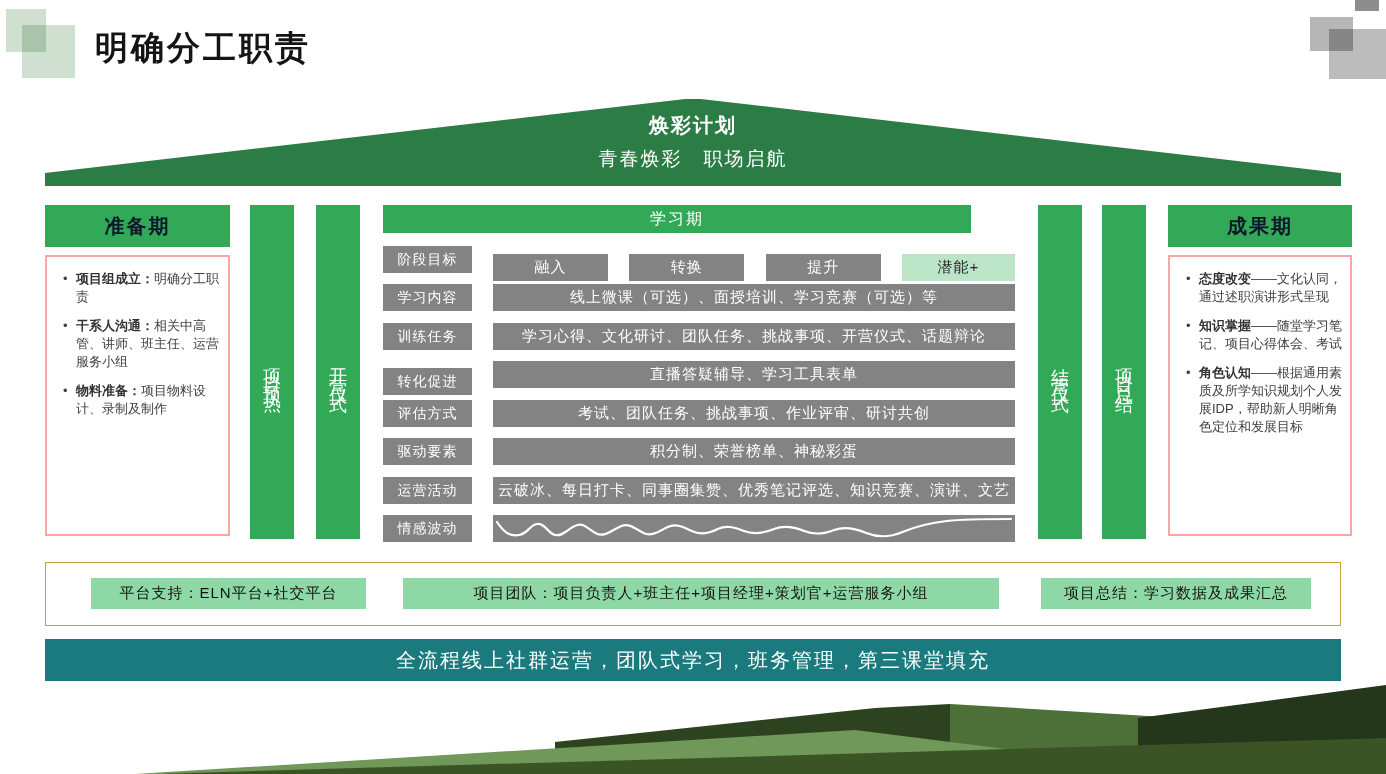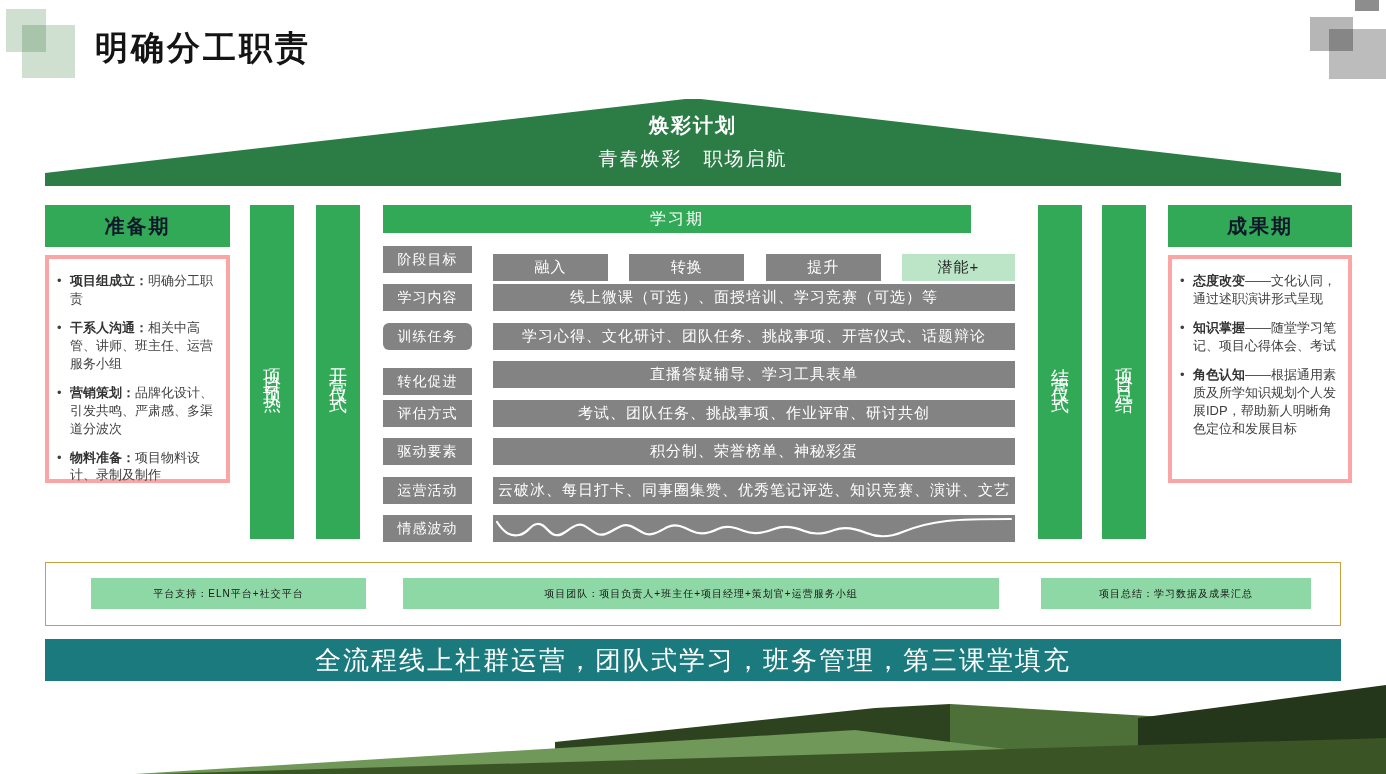--- a/index.html
+++ b/index.html
@@ -20,21 +20,21 @@
   .roof { position:absolute; left:45px; top:99px; width:1296px; height:87px; background:#2b7c45;
           clip-path:polygon(0 100%, 0 85%, 49.4% 0, 50.6% 0, 100% 85%, 100% 100%); color:#fff; }
   .roof-title { position:absolute; top:13px; width:100%; text-align:center; font-size:20px; font-weight:bold; letter-spacing:2px; }
   .roof-sub   { position:absolute; top:47px; width:100%; text-align:center; font-size:19px; letter-spacing:2px; }
 
   
   .phead { position:absolute; top:205px; height:42px; background:#31a957; color:#0f172a; font-size:20px; font-weight:bold;
            display:flex; align-items:center; justify-content:center; letter-spacing:2px; }
   .phead.left  { left:45px;  width:185px; }
   .phead.right { left:1168px; width:184px; }
-  .pbox { position:absolute; top:255px; height:228px; background:#fff; border:4px solid #fca5a5; padding:13px 8px 0 6px; }
+  .pbox { position:absolute; top:255px; height:281px; background:#fff; border:2px solid #fca5a5; padding:13px 8px 0 14px; }
   .pbox.left  { left:45px;  width:185px; }
   .pbox.right { left:1168px; width:184px; }
   .pbox ul { list-style:none; }
   .pbox li { position:relative; padding-left:15px; margin-bottom:11px; font-size:13px; line-height:1.38; color:#404040; }
   .pbox li::before { content:"•"; position:absolute; left:2px; top:0; color:#404040; }
   .b-lead { font-weight:bold; color:#333; }
 
   
   .vbar { position:absolute; top:205px; width:44px; height:334px; background:#31a957; color:#fff;
           display:flex; align-items:center; justify-content:center; }
@@ -49,27 +49,27 @@
   .crow-content { position:absolute; left:493px; width:522px; height:27px; background:#838383; color:#fff; font-size:15px;
                   display:flex; align-items:center; justify-content:center; letter-spacing:1px; }
   .stage-strip { position:absolute; left:493px; width:522px; height:27px; background:transparent; display:flex; justify-content:space-between; }
   .stage { height:27px; background:#838383; color:#fff; font-size:15px; display:flex; align-items:center; justify-content:center; letter-spacing:1px;margin-top:8px; }
   .stage.light { background:#bce5c8; color:#262626; }
   .wave-box { background:#838383; }
   .wave-box svg { display:block; width:100%; height:100%; }
 
   
   .support { position:absolute; left:45px; top:562px; width:1296px; height:64px; border:1px solid #c7a13c; background:#fff; }
-  .sbox { position:absolute; top:15px; height:31px; background:#8ed8a5; color:#141414; font-size:10px;
+  .sbox { position:absolute; top:15px; height:31px; background:#8ed8a5; color:#141414; font-size:15px;
           display:flex; align-items:center; justify-content:center; letter-spacing:1px; }
   .sbox1 { left:45px; width:275px; } .sbox2 { left:357px; width:596px; } .sbox3 { left:995px; width:270px; }
 
   
   .banner { position:absolute; left:45px; top:639px; width:1296px; height:42px; background:#1b7a7d; color:#fff;
-            font-size:26px; display:flex; align-items:center; justify-content:center; letter-spacing:2px; }
+            font-size:20px; display:flex; align-items:center; justify-content:center; letter-spacing:2px; }
 
   
   .mountains { position:absolute; left:0; top:682px; width:1386px; height:92px; }
   .mlayer { position:absolute; inset:0; }
   .m-hill-dark  { background:#2d4320; clip-path:polygon(555px 60px, 875px 26px, 950px 22px, 950px 92px, 555px 92px); }
   .m-hill-face  { background:#4d7038; clip-path:polygon(950px 22px, 1165px 35px, 1165px 92px, 950px 92px); }
   .m-big-dark   { background:#25371a; clip-path:polygon(1138px 36px, 1386px 3px, 1386px 92px, 1138px 92px); }
   .m-light-band { background:#6f9859; clip-path:polygon(135px 92px, 855px 48px, 1095px 78px, 470px 92px); }
   .m-bottom     { background:#3a5426; clip-path:polygon(155px 92px, 1386px 56px, 1386px 92px); }
 </style>
@@ -89,21 +89,20 @@
   <div class="roof">
     <div class="roof-title">焕彩计划</div>
     <div class="roof-sub">青春焕彩　职场启航</div>
   </div>
 
   <div class="phead left">准备期</div>
   <div class="pbox left">
     <ul>
       <li><span class="b-lead">项目组成立：</span><span>明确分工职责</span></li>
       <li><span class="b-lead">干系人沟通：</span><span>相关中高管、讲师、班主任、运营服务小组</span></li>
-      <li><span class="b-lead">营销策划：</span><span>品牌化设计、引发共鸣、严肃感、多渠道分波次</span></li>
       <li><span class="b-lead">物料准备：</span><span>项目物料设计、录制及制作</span></li>
     </ul>
   </div>
 
   <div class="vbar vbar1">
       <span>项目预热</span>
     </div>
   <div class="vbar vbar2">
       <span>开营仪式</span>
     </div>
@@ -120,21 +119,21 @@
   <div class="stage-strip" style="top:246px;">
     <div class="stage" style="width:115px;">融入</div>
     <div class="stage" style="width:115px;">转换</div>
     <div class="stage" style="width:115px;">提升</div>
     <div class="stage light" style="width:113px;">潜能+</div>
   </div>
 
   <div class="crow-label" style="top:284px;">学习内容</div>
   <div class="crow-content" style="top:284px;">线上微课（可选）、面授培训、学习竞赛（可选）等</div>
 
-  <div class="crow-label" style="top:323px;border-radius:6px;">训练任务</div>
+  <div class="crow-label" style="top:323px;">训练任务</div>
   <div class="crow-content" style="top:323px;">学习心得、文化研讨、团队任务、挑战事项、开营仪式、话题辩论</div>
 
   <div class="crow-label" style="top:361px;margin-top:7px;">转化促进</div>
   <div class="crow-content" style="top:361px;">直播答疑辅导、学习工具表单</div>
 
   <div class="crow-label" style="top:400px;">评估方式</div>
   <div class="crow-content" style="top:400px;">考试、团队任务、挑战事项、作业评审、研讨共创</div>
 
   <div class="crow-label" style="top:438px;">驱动要素</div>
   <div class="crow-content" style="top:438px;">积分制、荣誉榜单、神秘彩蛋</div>

